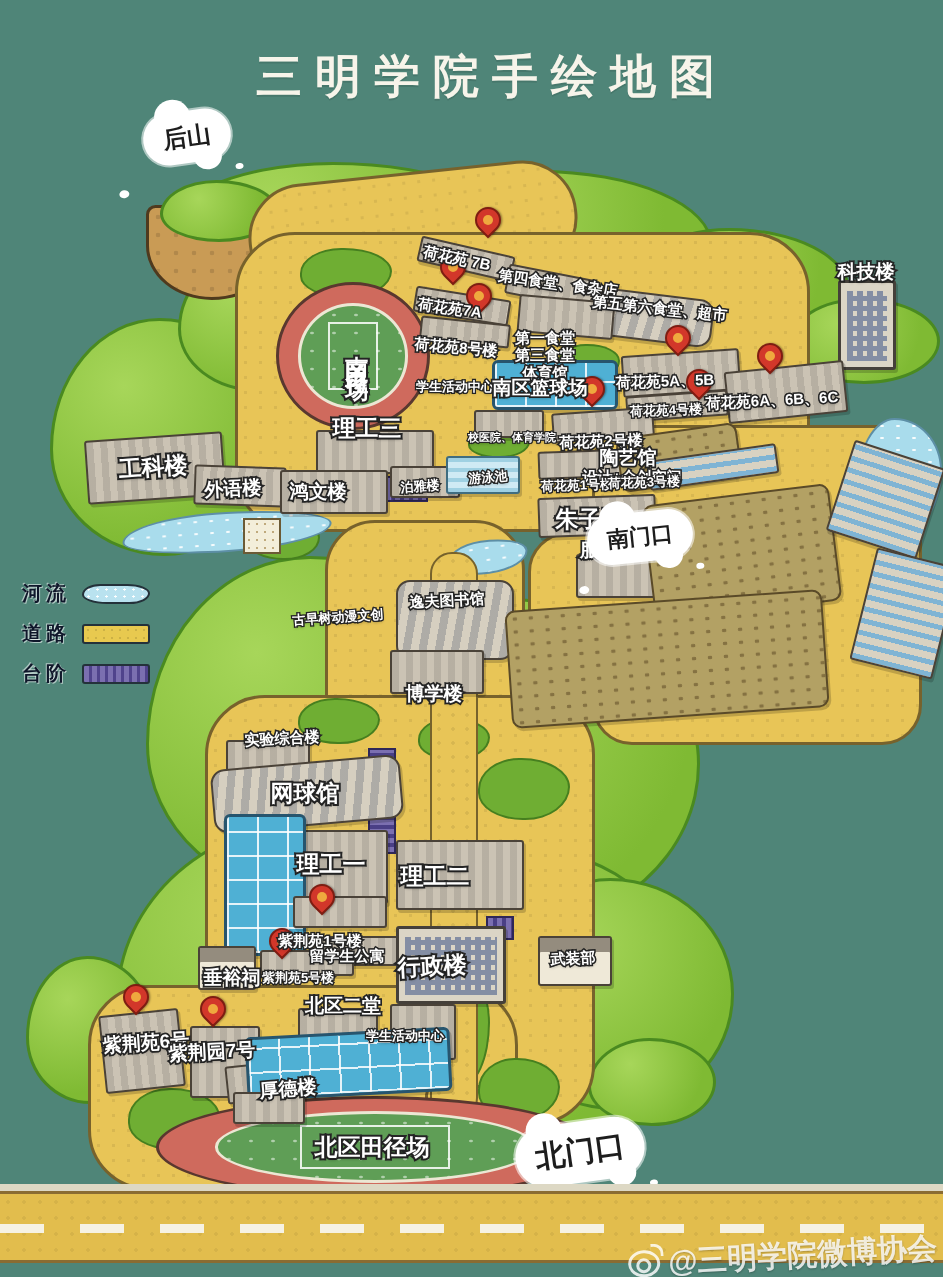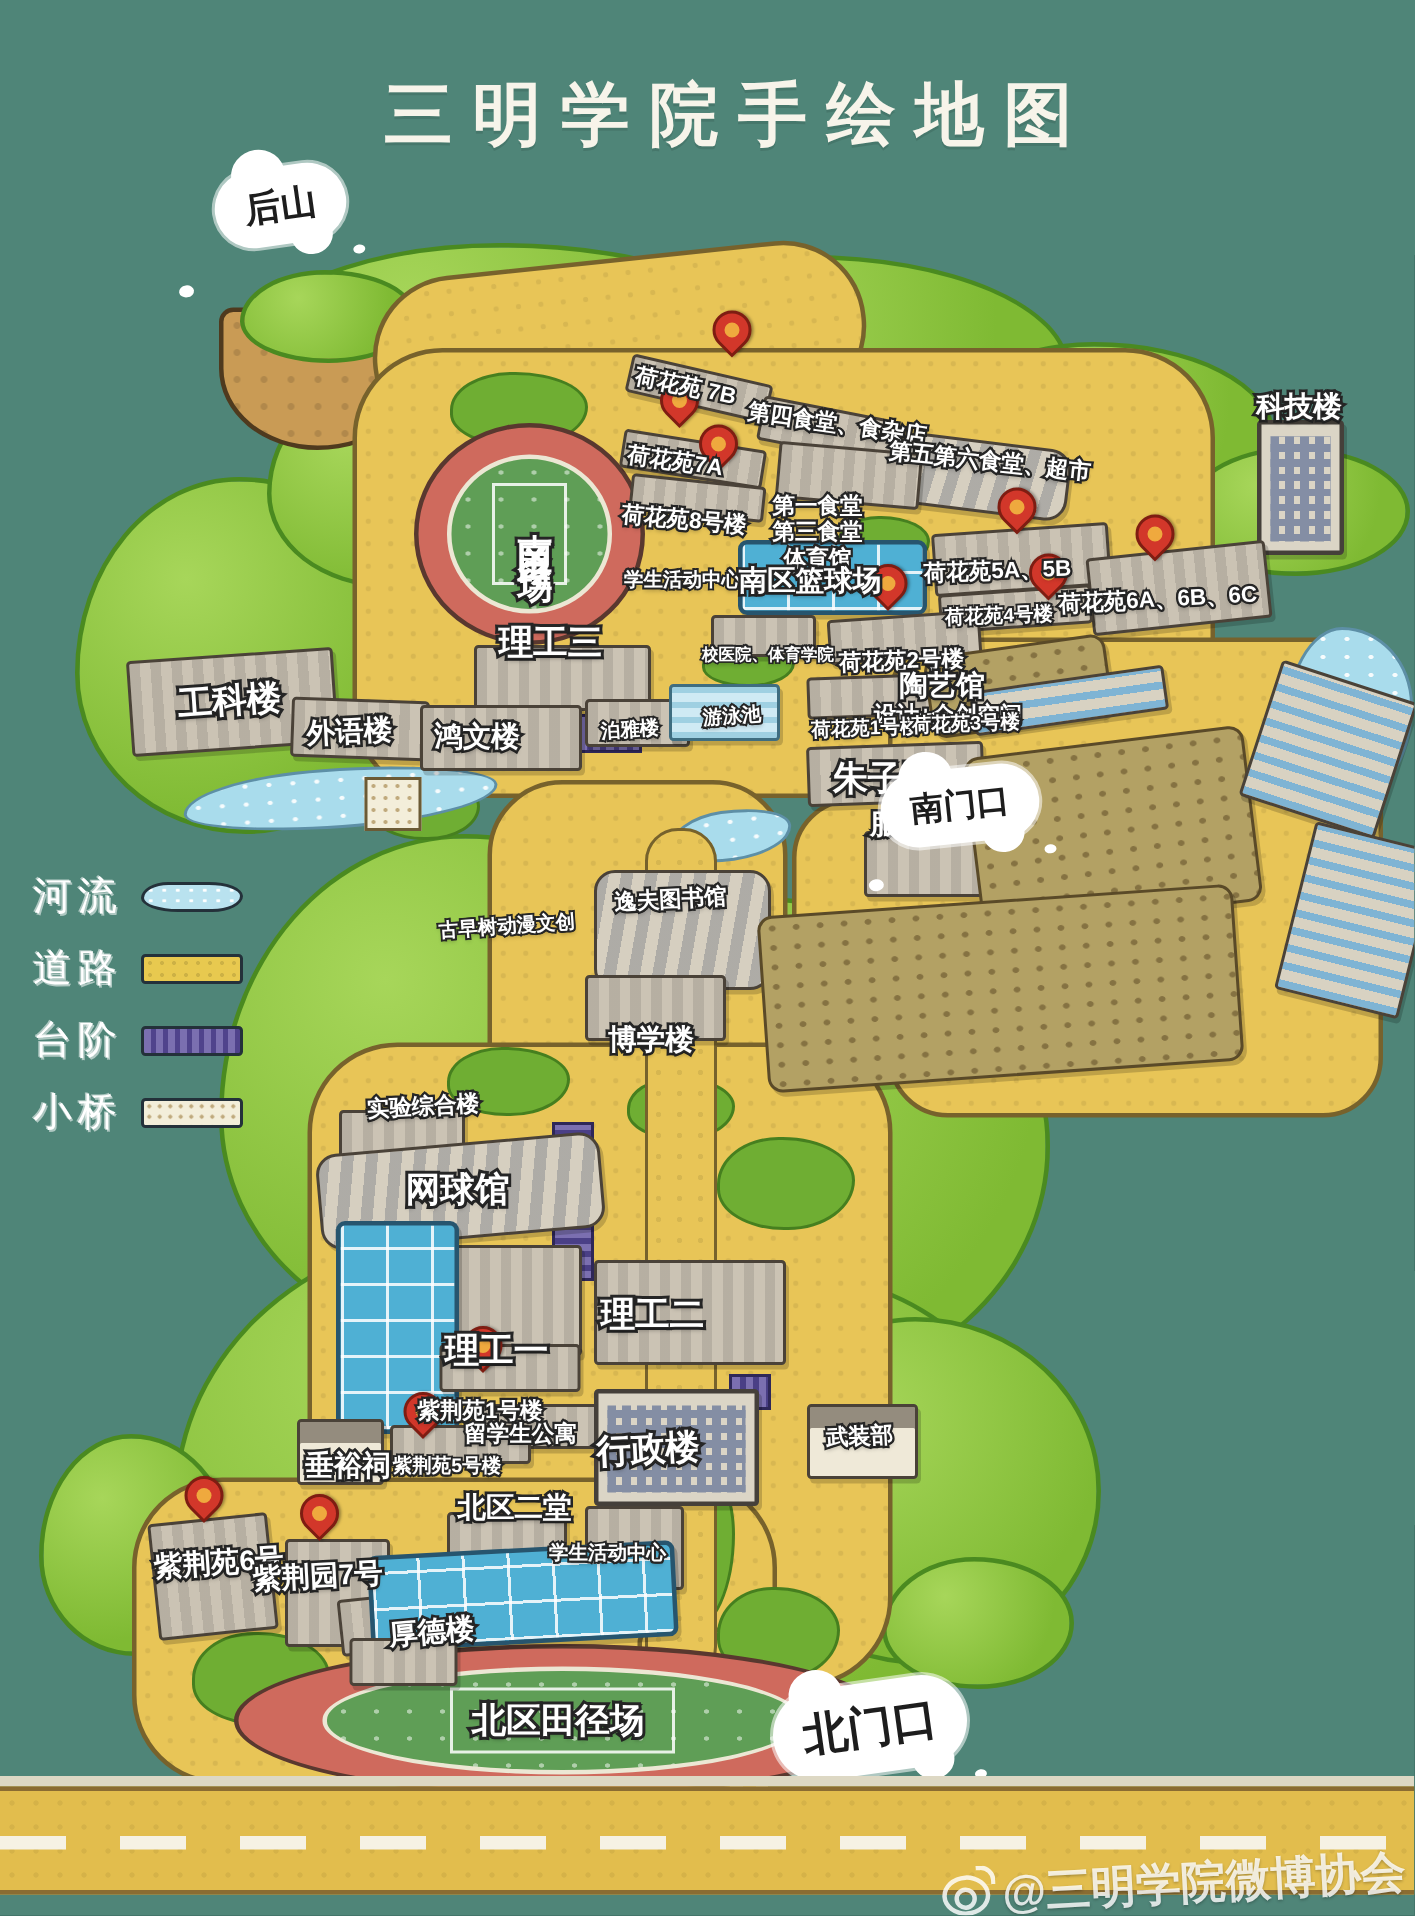--- a/index.html
+++ b/index.html
@@ -84,21 +84,21 @@
   .cloud span{position:relative;z-index:2;}
 
   
   .page-title{position:absolute;z-index:60;top:46px;left:492px;transform:translateX(-50%);
       color:#f7f4ea;font-size:46px;font-weight:bold;letter-spacing:13px;white-space:nowrap;
       text-shadow:0 2px 0 rgba(0,0,0,.10);}
 
   
   .legend{position:absolute;z-index:60;left:22px;top:580px;display:flex;flex-direction:column;gap:13px;}
   .legend-row{display:flex;align-items:center;gap:12px;}
-  .legend-label{font-size:26px;font-weight:normal;color:#ffffff;letter-spacing:4px;
+  .legend-label{font-size:20px;font-weight:bold;color:#0f172a;letter-spacing:4px;
       text-shadow:-1px -1px 0 rgba(255,255,255,.55),1px 1px 0 rgba(255,255,255,.55);}
   .sw{width:68px;height:20px;border:2px solid #24313a;border-radius:3px;}
   .sw-river{background:#b9e2ef;background-image:radial-gradient(#fff 1.2px,transparent 1.5px);background-size:9px 7px;border-radius:40% 50% 45% 55%/80% 70% 80% 70%;}
   .sw-road{background:#e8c94f;background-image:radial-gradient(rgba(0,0,0,.12) 1.2px,transparent 1.5px);background-size:8px 8px;}
   .sw-steps{background:repeating-linear-gradient(90deg,#7b6fb0 0 5px,#50438c 5px 8px);}
   .sw-bridge{background:#f3eeda;background-image:radial-gradient(#bfa97c 1.2px,transparent 1.5px);background-size:7px 7px;}
 
   
   .curb{position:absolute;z-index:55;left:0;top:1184px;width:943px;height:7px;background:#ddd8c4;}
   .bottom-road{position:absolute;z-index:56;left:0;top:1191px;width:943px;height:72px;
@@ -130,24 +130,20 @@
         <span class="legend-label">河流</span>
         <span class="sw sw-river"></span>
       </div>
       <div class="legend-row">
         <span class="legend-label">道路</span>
         <span class="sw sw-road"></span>
       </div>
       <div class="legend-row">
         <span class="legend-label">台阶</span>
         <span class="sw sw-steps"></span>
-      </div>
-      <div class="legend-row">
-        <span class="legend-label">小桥</span>
-        <span class="sw sw-bridge"></span>
       </div>
     </div>
 
   <div class="curb"></div>
   <div class="bottom-road"></div>
 
   <div class="wm-weibo">
     <span class="weibo-icon"></span>
     <span>@三明学院微博协会</span>
   </div>
@@ -309,21 +305,21 @@
     <div class="map-label sz-s" style="left: 488px; top: 478px; transform: translate(-50%, -50%) rotate(-4deg);">游泳池</div>
     <div class="map-label sz-s" style="left: 577px; top: 486px; transform: translate(-50%, -50%) rotate(-2deg);">荷花苑1号楼</div>
     <div class="map-label sz-s" style="left: 644px; top: 483px; transform: translate(-50%, -50%) rotate(-2deg);">荷花苑3号楼</div>
     <div class="map-label sz-xl" style="left: 590px; top: 519px; transform: translate(-50%, -50%);">朱子园</div>
     <div class="map-label sz-l" style="left: 618px; top: 550px; transform: translate(-50%, -50%);">服务大楼</div>
     <div class="map-label sz-s" style="left: 338px; top: 618px; transform: translate(-50%, -50%) rotate(-4deg);">古早树动漫文创</div>
     <div class="map-label sz-m" style="left: 447px; top: 600px; transform: translate(-50%, -50%) rotate(-3deg);">逸夫图书馆</div>
     <div class="map-label sz-l" style="left: 434px; top: 694px; transform: translate(-50%, -50%);">博学楼</div>
     <div class="map-label sz-m" style="left: 282px; top: 738px; transform: translate(-50%, -50%) rotate(-3deg);">实验综合楼</div>
     <div class="map-label sz-xl" style="left: 305px; top: 793px; transform: translate(-50%, -50%);">网球馆</div>
-    <div class="map-label sz-xl" style="left: 331px; top: 864px; transform: translate(-50%, -50%); margin-top: 36px;">理工一</div>
+    <div class="map-label sz-xl" style="left: 331px; top: 864px; transform: translate(-50%, -50%);">理工一</div>
     <div class="map-label sz-xl" style="left: 435px; top: 876px; transform: translate(-50%, -50%);">理工二</div>
     <div class="map-label sz-m" style="left: 320px; top: 941px; transform: translate(-50%, -50%);">紫荆苑1号楼</div>
     <div class="map-label sz-m" style="left: 347px; top: 956px; transform: translate(-50%, -50%);">留学生公寓</div>
     <div class="map-label sz-s" style="left: 298px; top: 978px; transform: translate(-50%, -50%);">紫荆苑5号楼</div>
     <div class="map-label sz-l" style="left: 232px; top: 978px; transform: translate(-50%, -50%);">垂裕祠</div>
     <div class="map-label sz-xl" style="left: 432px; top: 966px; transform: translate(-50%, -50%) rotate(-3deg);">行政楼</div>
     <div class="map-label sz-m" style="left: 573px; top: 958px; transform: translate(-50%, -50%) rotate(-3deg);">武装部</div>
     <div class="map-label sz-l" style="left: 303px; top: 1006px; transform: translate(-50%, -50%); margin-left: 40px;">北区二堂</div>
     <div class="map-label sz-s" style="left: 405px; top: 1036px; transform: translate(-50%, -50%);">学生活动中心</div>
     <div class="map-label sz-l" style="left: 146px; top: 1043px; transform: translate(-50%, -50%) rotate(-4deg);">紫荆苑6号</div>

